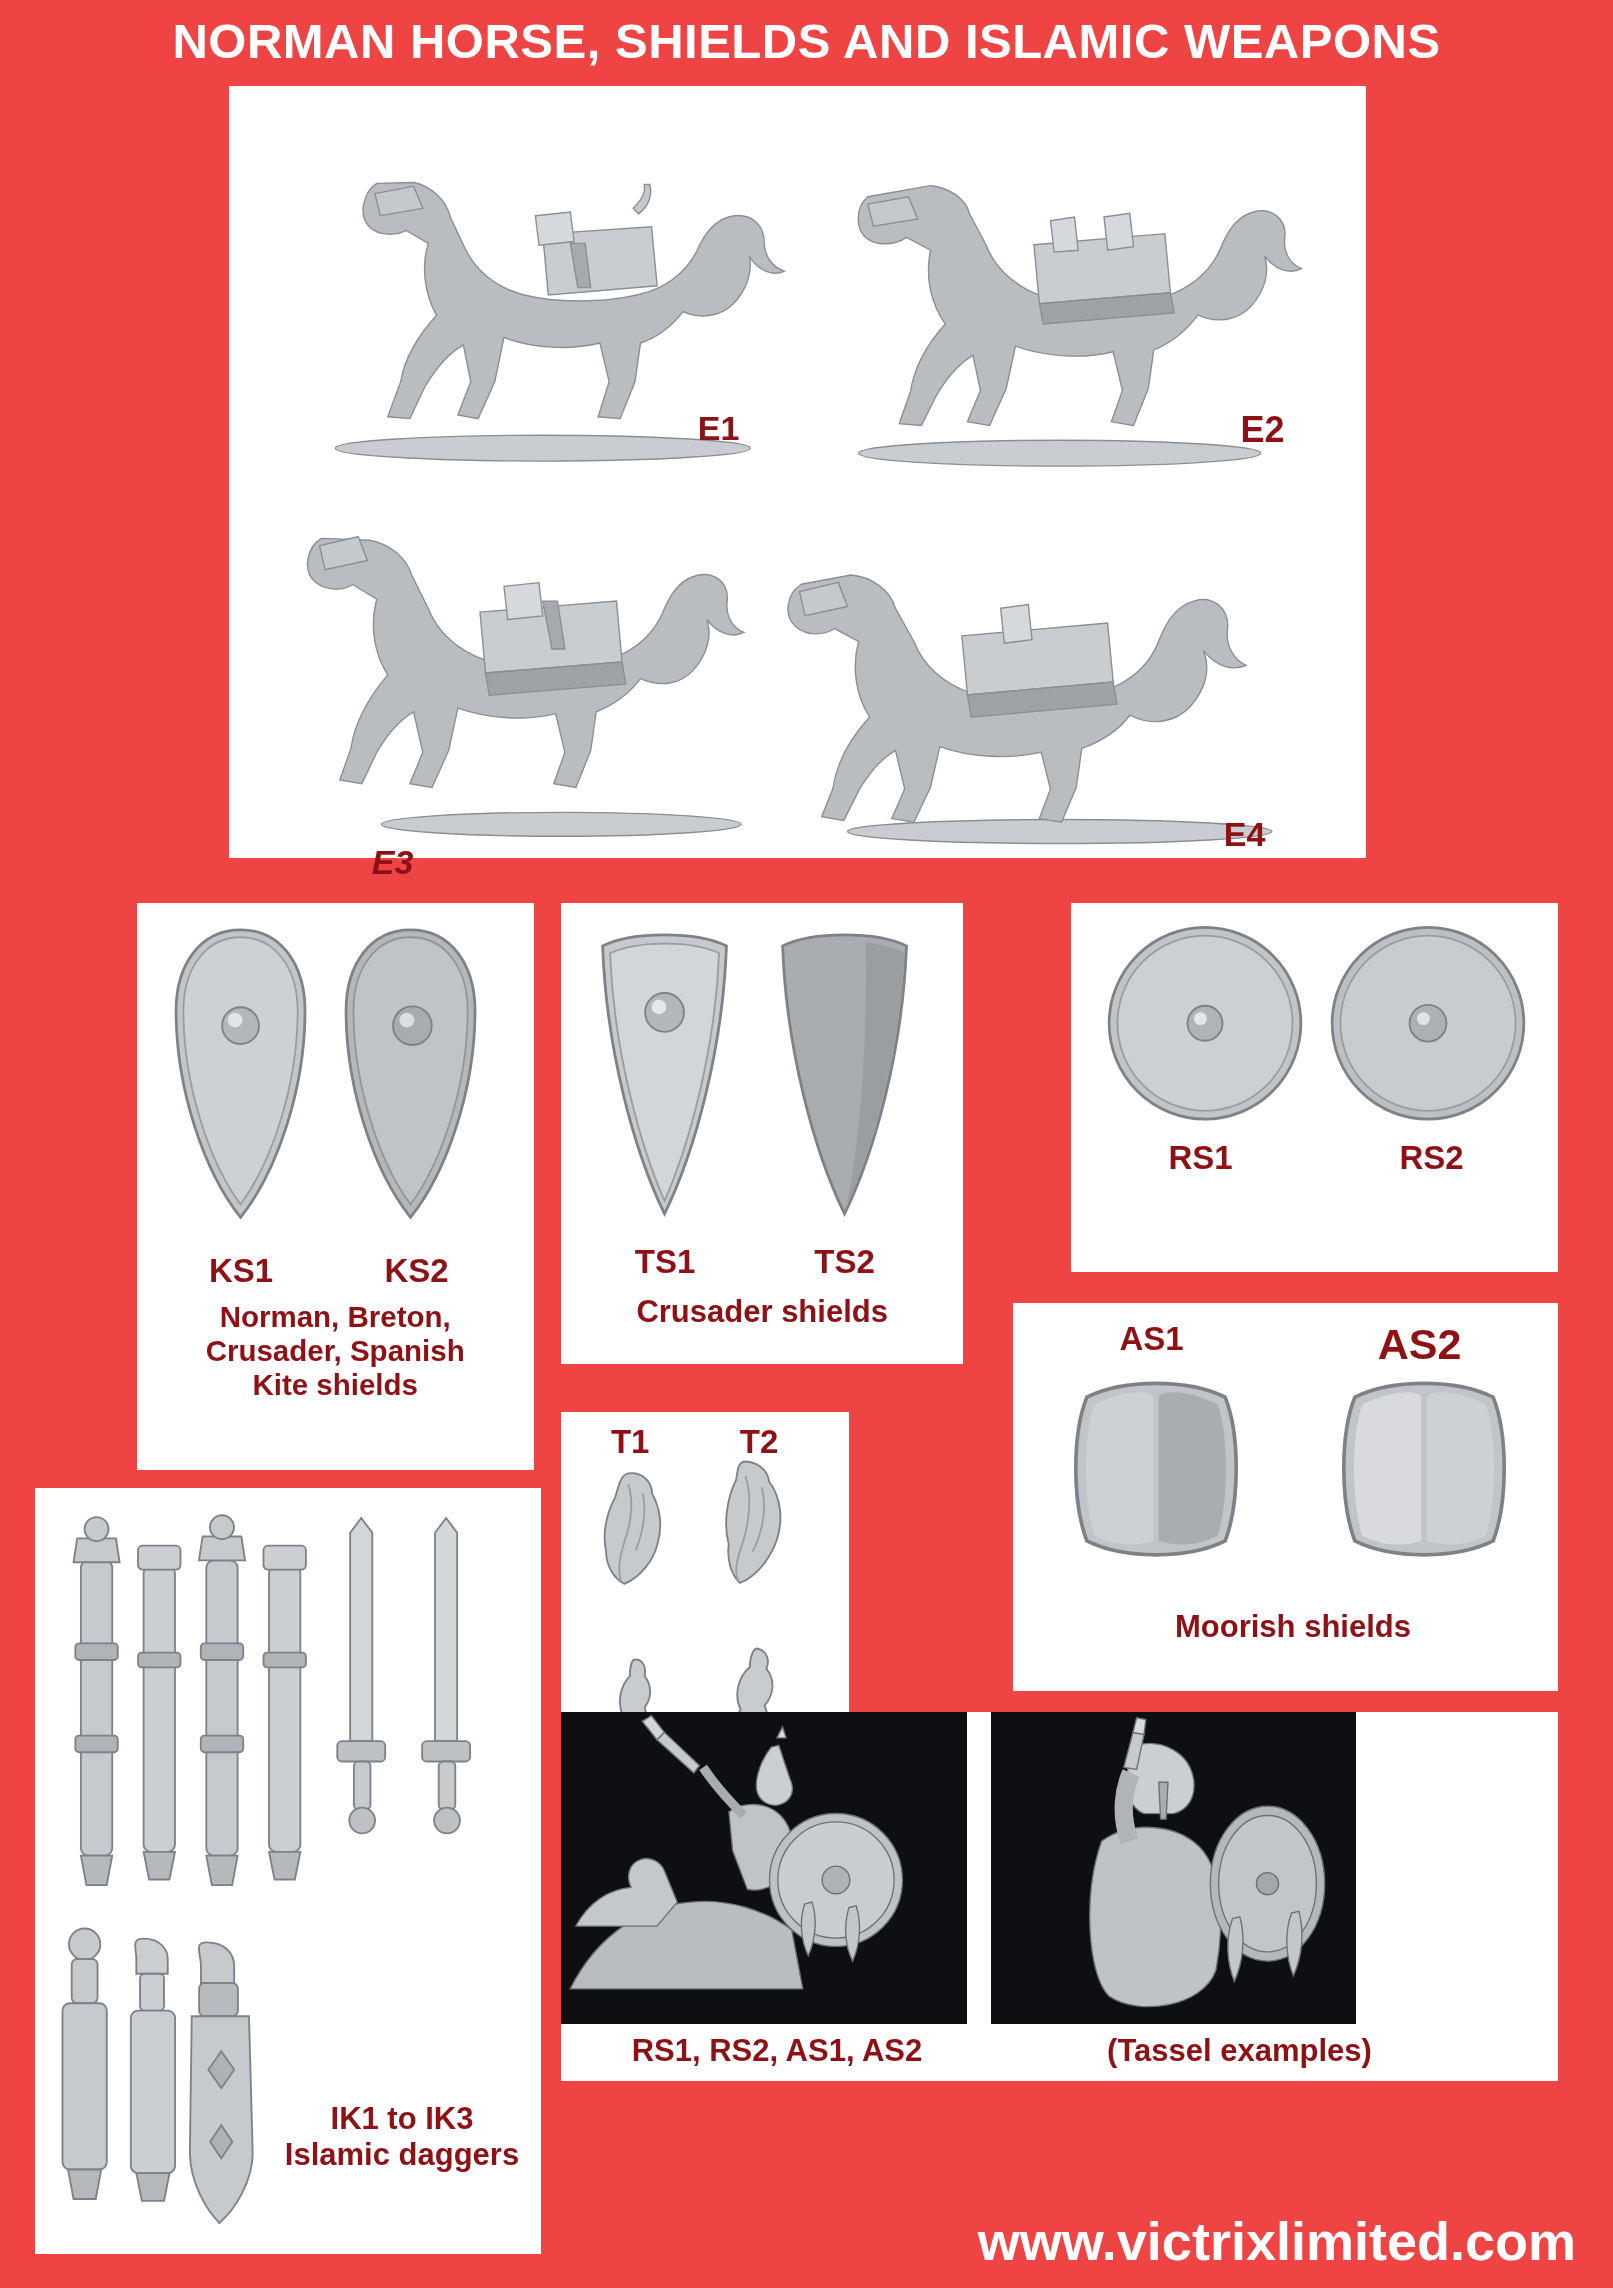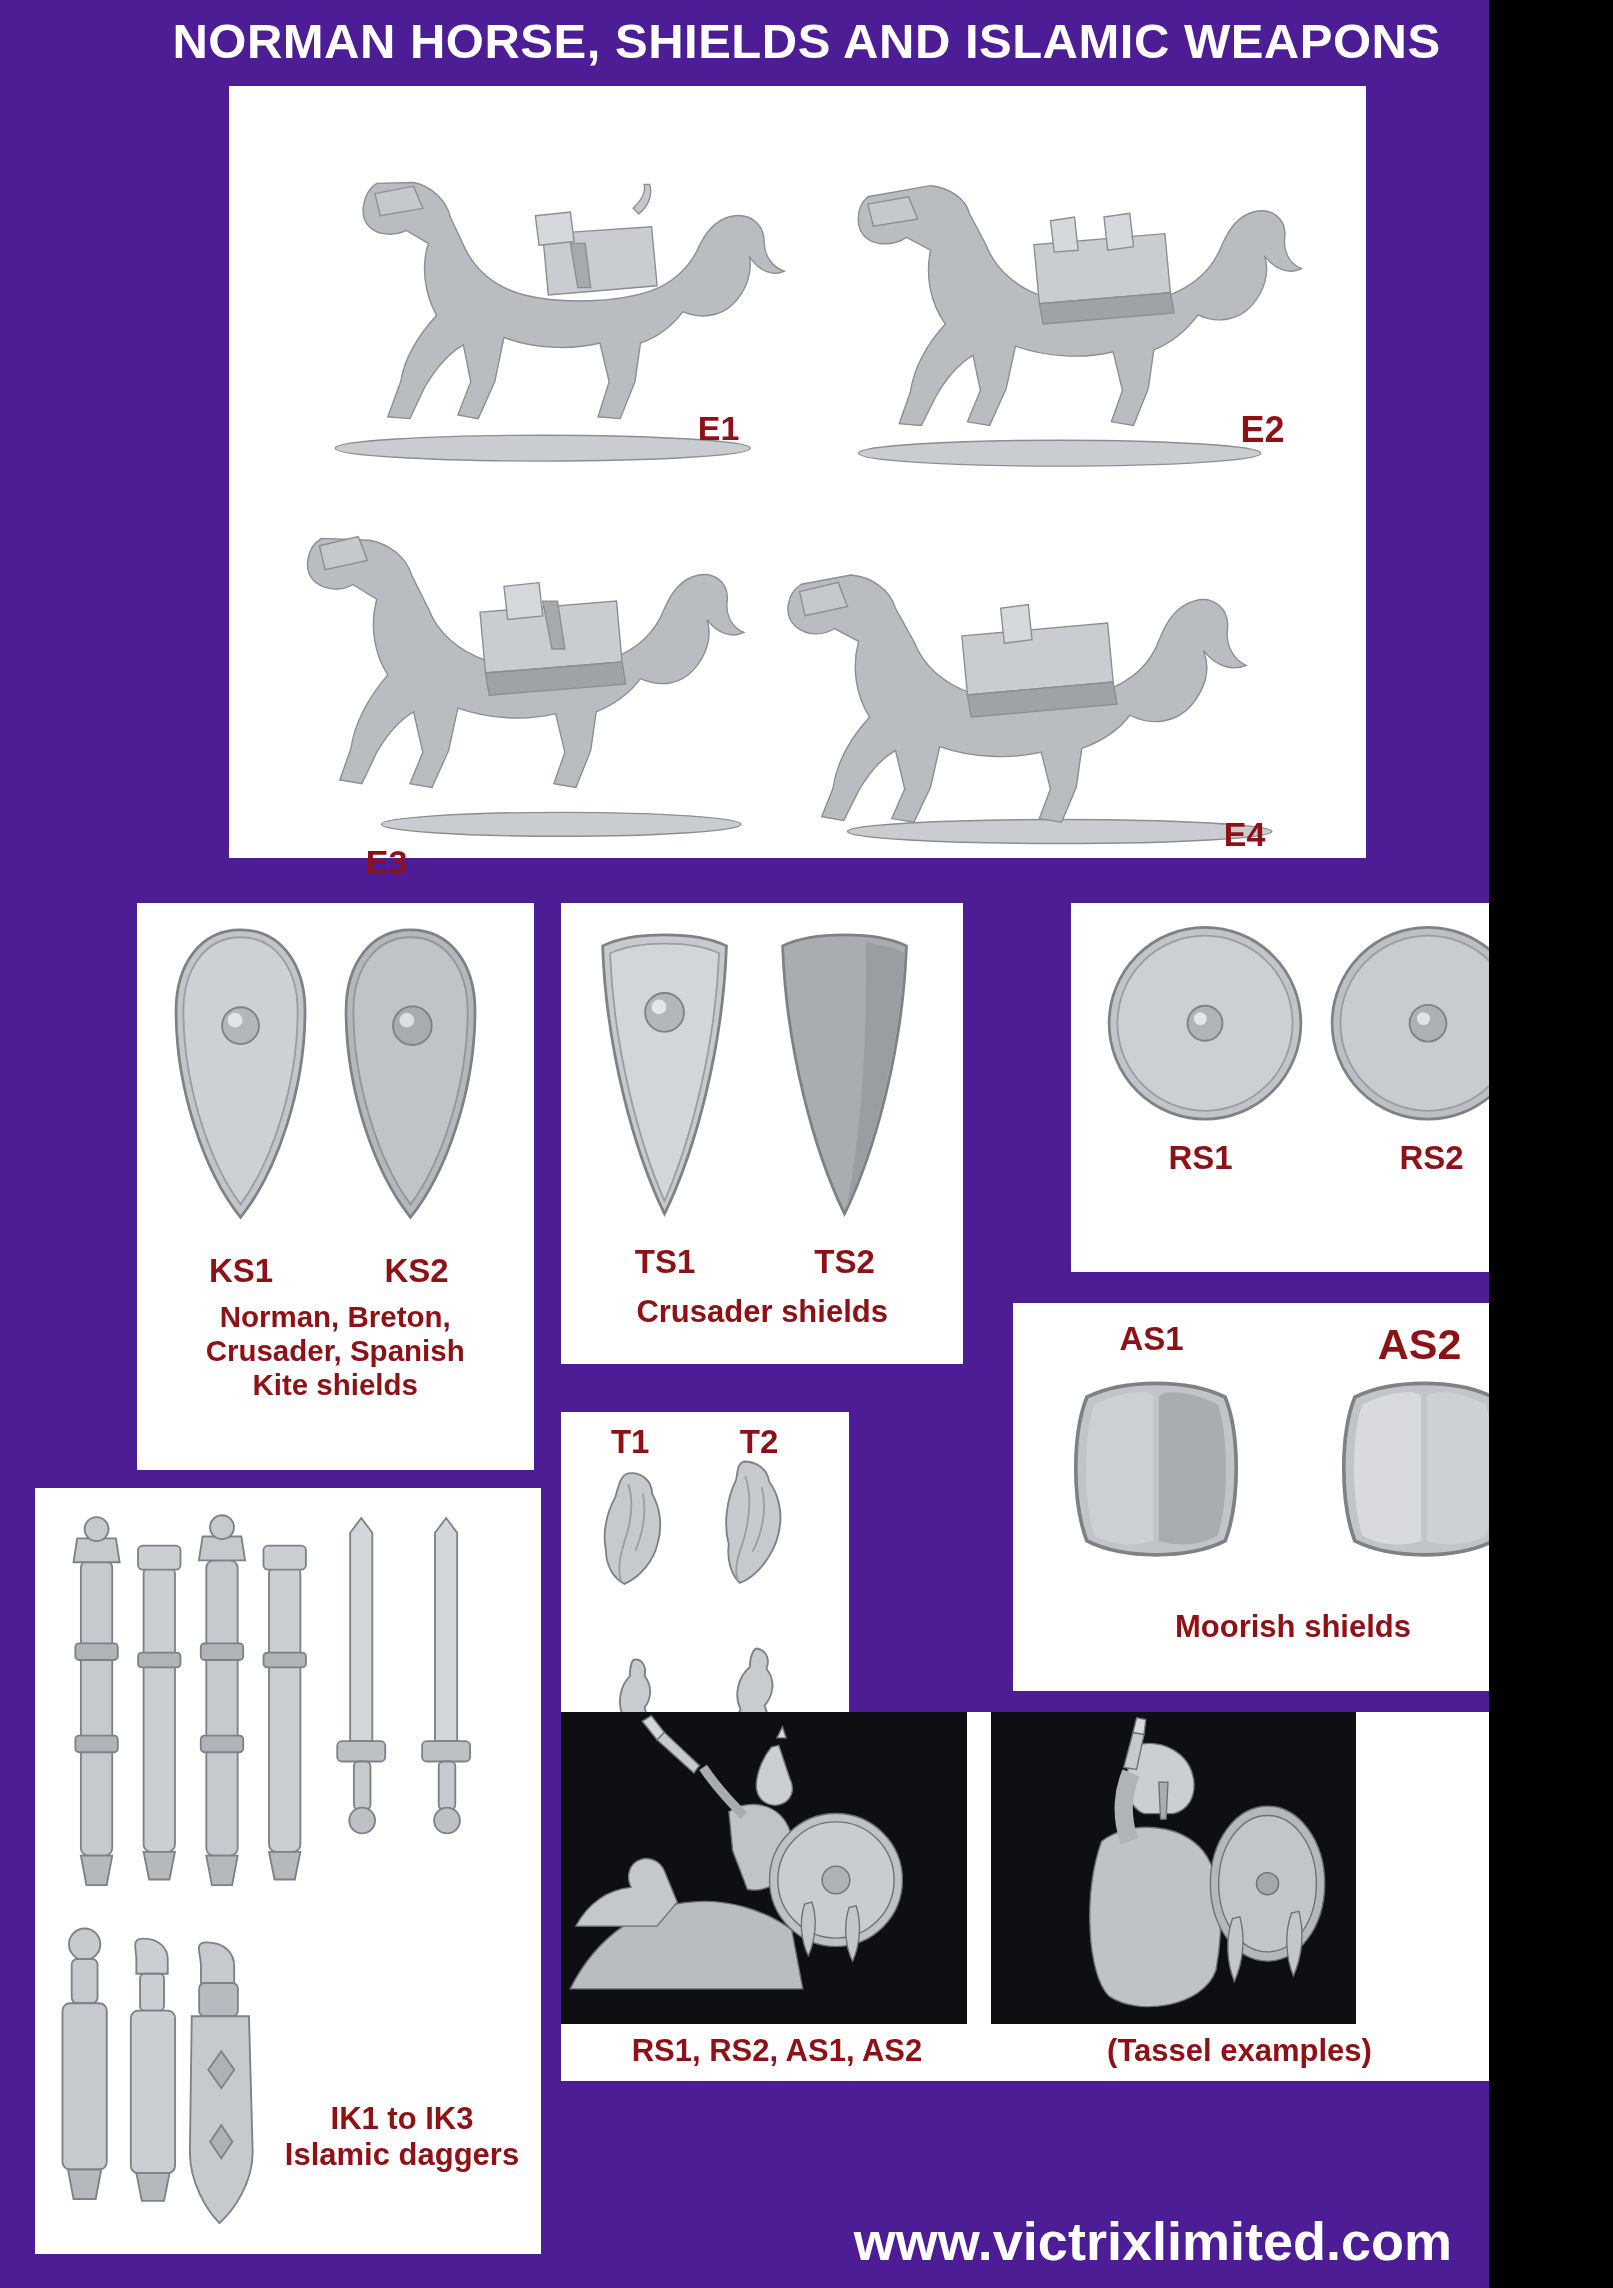--- a/index.html
+++ b/index.html
@@ -4,22 +4,22 @@
 <style>
   * { box-sizing: border-box; }
   html, body {
     margin: 0; padding: 0;
     background: #000;
     width: 1613px; height: 2289px;
     font-family: "Liberation Sans", sans-serif;
   }
   .page {
     position: relative;
-    width: 1489px; height: 2289px;
-    background: #4c1d95;
+    width: 1613px; height: 2289px;
+    background: #ef4444;
     overflow: hidden;
   }
   .title {
     position: absolute;
     top: 13px; left: 0; width: 1613px;
     text-align: center;
     color: #ffffff;
     font-size: 49px;
     font-weight: bold;
     letter-spacing: 0.5px;
@@ -119,21 +119,21 @@
                  C502 108 486 96 468 100 C450 104 440 118 432 136
                  C422 162 402 180 376 190 C338 202 278 204 238 192
                  C208 182 186 162 176 136 L158 100 C152 80 134 66 112 62 Z"></path>
         <path d="M232 140 L380 128 L386 194 L238 206 Z" fill="#c9ccd0"></path>
         <path d="M238 206 L386 194 L390 218 L242 230 Z" fill="#9fa3a8"></path>
         <path d="M258 112 L296 108 L300 144 L262 148 Z" fill="#d5d8dc"></path>
         <path d="M300 128 L310 180 L324 180 L316 128 Z" fill="#a6a9ae"></path>
         <path d="M58 68 L100 58 L110 84 L64 94 Z" fill="#c5c8cc"></path>
       </g>
     </svg>
-    <div class="label" style="position:absolute; left:102px; top:757px; width:111px; font-size:34px;">E3</div>
+    <div class="label" style="position:absolute; left:108px; top:757px; width:111px; font-size:34px;font-style:italic;">E3</div>
 
     <svg class="mini" style="left:517px; top:406px; width:572px; height:369px;" viewBox="0 0 620 400">
       <g fill="#b9bcc0" stroke="#8b8e93" stroke-width="1.5">
         <ellipse cx="340" cy="368" rx="230" ry="13" fill="#c9ccd0"></ellipse>
         <path d="M60 100 C44 110 40 134 54 146 C66 156 84 156 96 148
                  L122 162 C114 192 120 222 134 244 C112 268 98 294 94 322
                  L82 352 L106 356 L122 324 C136 300 148 288 162 280
                  L172 322 L158 354 L182 358 L200 320 L210 276
                  C244 288 286 290 320 282 L330 322 L318 354 L342 358 L358 320
                  L364 278 C386 270 404 258 416 242

